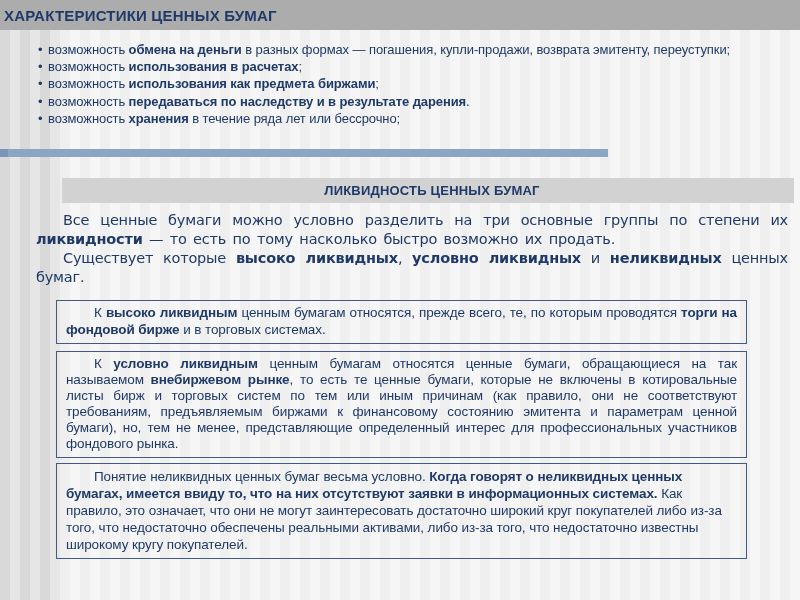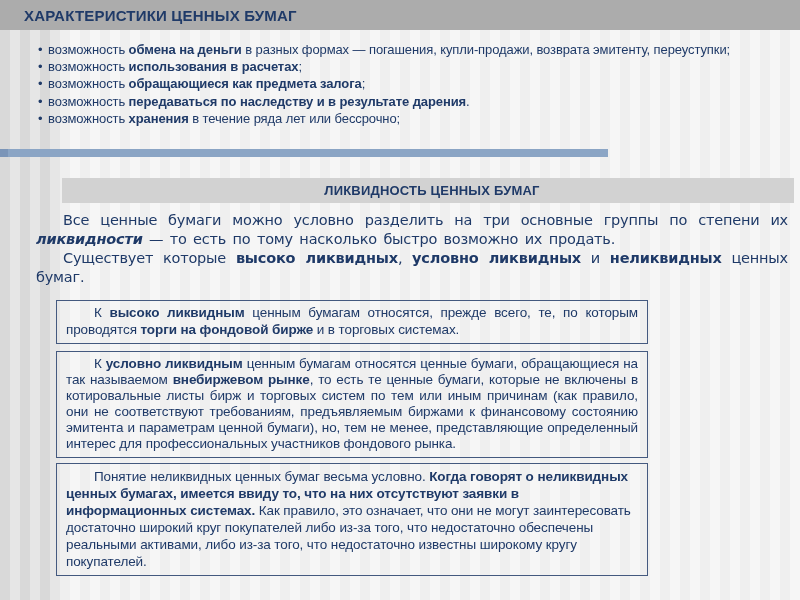--- a/index.html
+++ b/index.html
@@ -10,21 +10,21 @@
     color:var(--c-text,#1f3a68);
     background:repeating-linear-gradient(90deg,#efefef 0px,#efefef 10px,#f6f6f6 10px,#f6f6f6 20px);
   }
   .left-band{
     position:absolute;left:0;top:30px;width:60px;height:570px;
     background:repeating-linear-gradient(90deg,#d9d9d9 0px,#d9d9d9 10px,#e6e6e6 10px,#e6e6e6 20px);
   }
   .title-bar{
     position:absolute;left:0;top:0;width:800px;height:30px;
     background:var(--c-titlebar,#acacac);
-    display:flex;align-items:center;box-sizing:border-box;padding-left:24px;
+    display:flex;align-items:center;box-sizing:border-box;padding-left:4px;
   }
   .title-bar .t{
     font-size:15px;font-weight:bold;letter-spacing:0.2px;color:var(--c-text,#1f3a68);
   }
   .intro{
     position:absolute;left:38px;top:41px;width:750px;
     font-size:13px;line-height:17.2px;letter-spacing:-0.1px;
   }
   .intro .lead{padding-left:10px;line-height:18px;}
   .bullet-line{white-space:nowrap;}
@@ -44,47 +44,47 @@
   }
   .section-bar .t{font-size:13px;font-weight:bold;letter-spacing:0.2px;}
   .liquidity{
     position:absolute;left:36px;top:211px;width:752px;
     font-family:"DejaVu Sans", sans-serif;
     font-size:14.5px;line-height:19px;text-align:justify;word-spacing:2px;
     letter-spacing:-0.2px;
   }
   .liquidity p{margin:0;text-indent:27px;}
   .box{
-    position:absolute;left:56px;width:592px;box-sizing:border-box;
+    position:absolute;left:56px;width:691px;box-sizing:border-box;
     border:1px solid var(--c-border,#44597f);
     padding:4px 9px 5px 9px;
     font-size:13.5px;line-height:16.5px;letter-spacing:-0.1px;
     text-align:justify;text-indent:28px;
   }
   .box.b1{top:300px;min-height:42px;}
   .box.b2{top:351px;min-height:97px;line-height:16px;}
   .box.b3{top:463px;min-height:91px;text-align:left;line-height:17px;}
   .b{font-weight:bold;}
-  .i{font-style:italic;}
+  .i{}
 </style>
 </head>
 <body>
 
 <div class="slide">
 
   <div class="left-band"></div>
 
   <div class="title-bar">
     <span class="t">ХАРАКТЕРИСТИКИ ЦЕННЫХ БУМАГ</span>
   </div>
 
   <div class="intro">
     <div class="bullet-line"><span class="dot">•</span><span><span>возможность </span><span class="b">обмена на деньги</span><span> в разных формах — погашения, купли-продажи, возврата эмитенту, переуступки;</span></span></div>
     <div class="bullet-line"><span class="dot">•</span><span><span>возможность </span><span class="b">использования в расчетах</span><span>;</span></span></div>
-    <div class="bullet-line"><span class="dot">•</span><span><span>возможность </span><span class="b">обращающиеся как предмета залога</span><span>;</span></span></div>
+    <div class="bullet-line"><span class="dot">•</span><span><span>возможность </span><span class="b">использования как предмета биржами</span><span>;</span></span></div>
     <div class="bullet-line"><span class="dot">•</span><span><span>возможность </span><span class="b">передаваться по наследству и в результате дарения</span><span>.</span></span></div>
     <div class="bullet-line"><span class="dot">•</span><span><span>возможность </span><span class="b">хранения</span><span> в течение ряда лет или бессрочно;</span></span></div>
   </div>
 
   <div class="divider">
     <div class="cap"></div>
   </div>
 
   <div class="section-bar">
     <span class="t">ЛИКВИДНОСТЬ ЦЕННЫХ БУМАГ</span>

